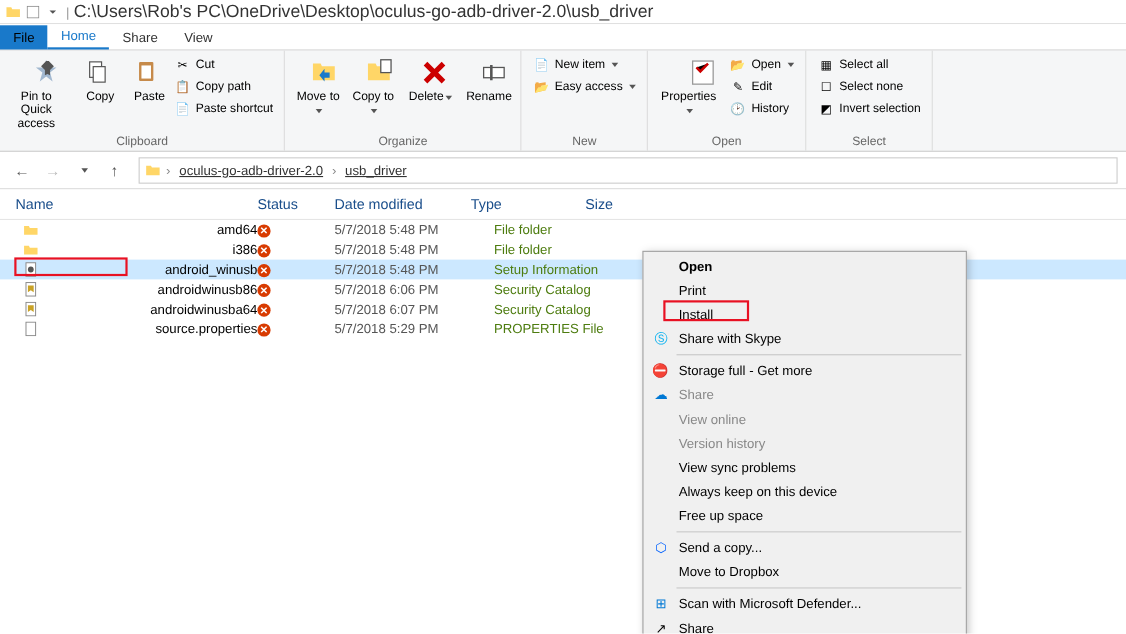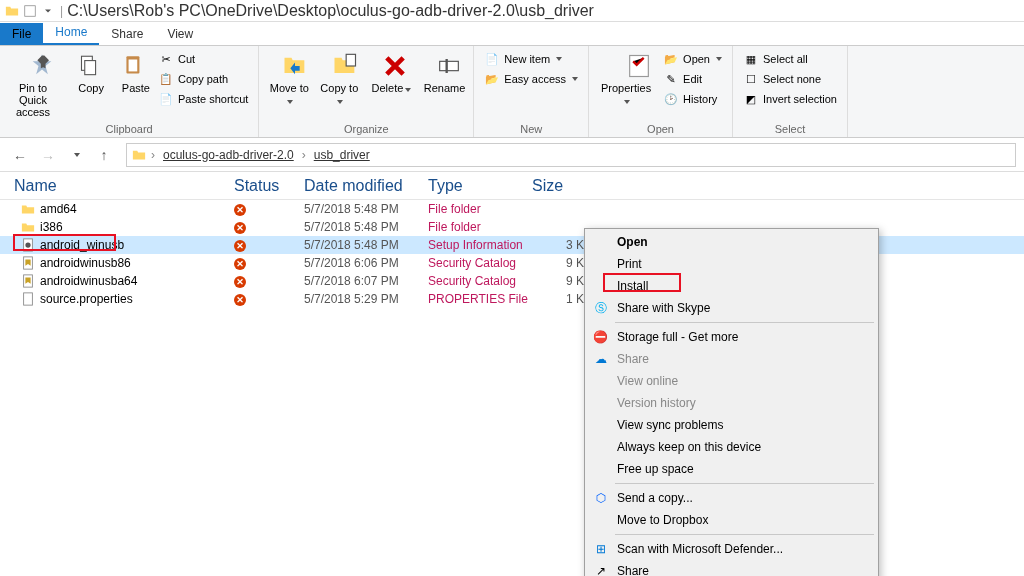--- a/index.html
+++ b/index.html
@@ -34,28 +34,28 @@
 .navbar { height: 34px; border-bottom: 1px solid #ddd; display: flex; align-items: center; padding: 0 8px; gap: 4px; }
 .nav-arrow { width: 24px; height: 24px; display: inline-flex; align-items: center; justify-content: center; cursor: pointer; color: #555; font-size: 14px; }
 .nav-arrow.disabled { color: #bbb; }
 .addr { flex: 1; height: 24px; border: 1px solid #ccc; display: flex; align-items: center; padding: 0 4px; gap: 4px; margin-left: 6px; }
 .crumb { font-size: 12px; color: #333; padding: 0 4px; text-decoration: underline; }
 .crumb-sep { color: #888; }
 
 
 .content { position: relative; height: calc(576px - 22px - 24px - 92px - 34px); display: flex; flex-direction: column; }
 .cols { height: 28px; display: flex; align-items: center; border-bottom: 1px solid #e5e5e5; padding-left: 14px; }
-.col { font-size: 16px; color: #1a4e8b; }
+.col { font-size: 13px; color: #1a4e8b; }
 .c-name { width: 220px; } .c-status { width: 70px; } .c-date { width: 124px; } .c-type { width: 104px; } .c-size { width: 60px; text-align: left; }
 .rows { flex: 1; }
 .row { height: 18px; display: flex; align-items: center; padding-left: 20px; font-size: 12px; }
-.row .rc-name { width: 214px; display: flex; align-items: center; gap: 4px; }
+.row .rc-name { width: 214px; display: flex; align-items: center; gap: 4px; justify-content: space-between; }
 .row .rc-status { width: 70px; }
 .row .rc-date { width: 124px; color: #555; }
-.row .rc-type { width: 104px; color: #be185d; }
+.row .rc-type { width: 104px; color: #4d7c0f; margin-left: 21px; }
 .row .rc-size { width: 60px; color: #555; text-align: right; }
 .row.selected { background: #cce8ff; }
 .fic { width: 16px; height: 16px; display: inline-flex; align-items: center; justify-content: center; }
 .status-stop { width: 12px; height: 12px; border-radius: 50%; background: #d83b01; display: inline-flex; align-items: center; justify-content: center; color: #fff; font-size: 9px; font-weight: bold; }
 
 .hl-red { position: absolute; border: 2px solid #e81123; pointer-events: none; }
 
 
 .ctxmenu { position: absolute; background: #f0f0f0; border: 1px solid #a0a0a0; box-shadow: 2px 2px 8px rgba(0,0,0,0.25); font-size: 12px; padding: 2px; }
 .ctx-item { display: flex; align-items: center; height: 22px; padding: 0 20px 0 30px; position: relative; cursor: default; white-space: nowrap; }

